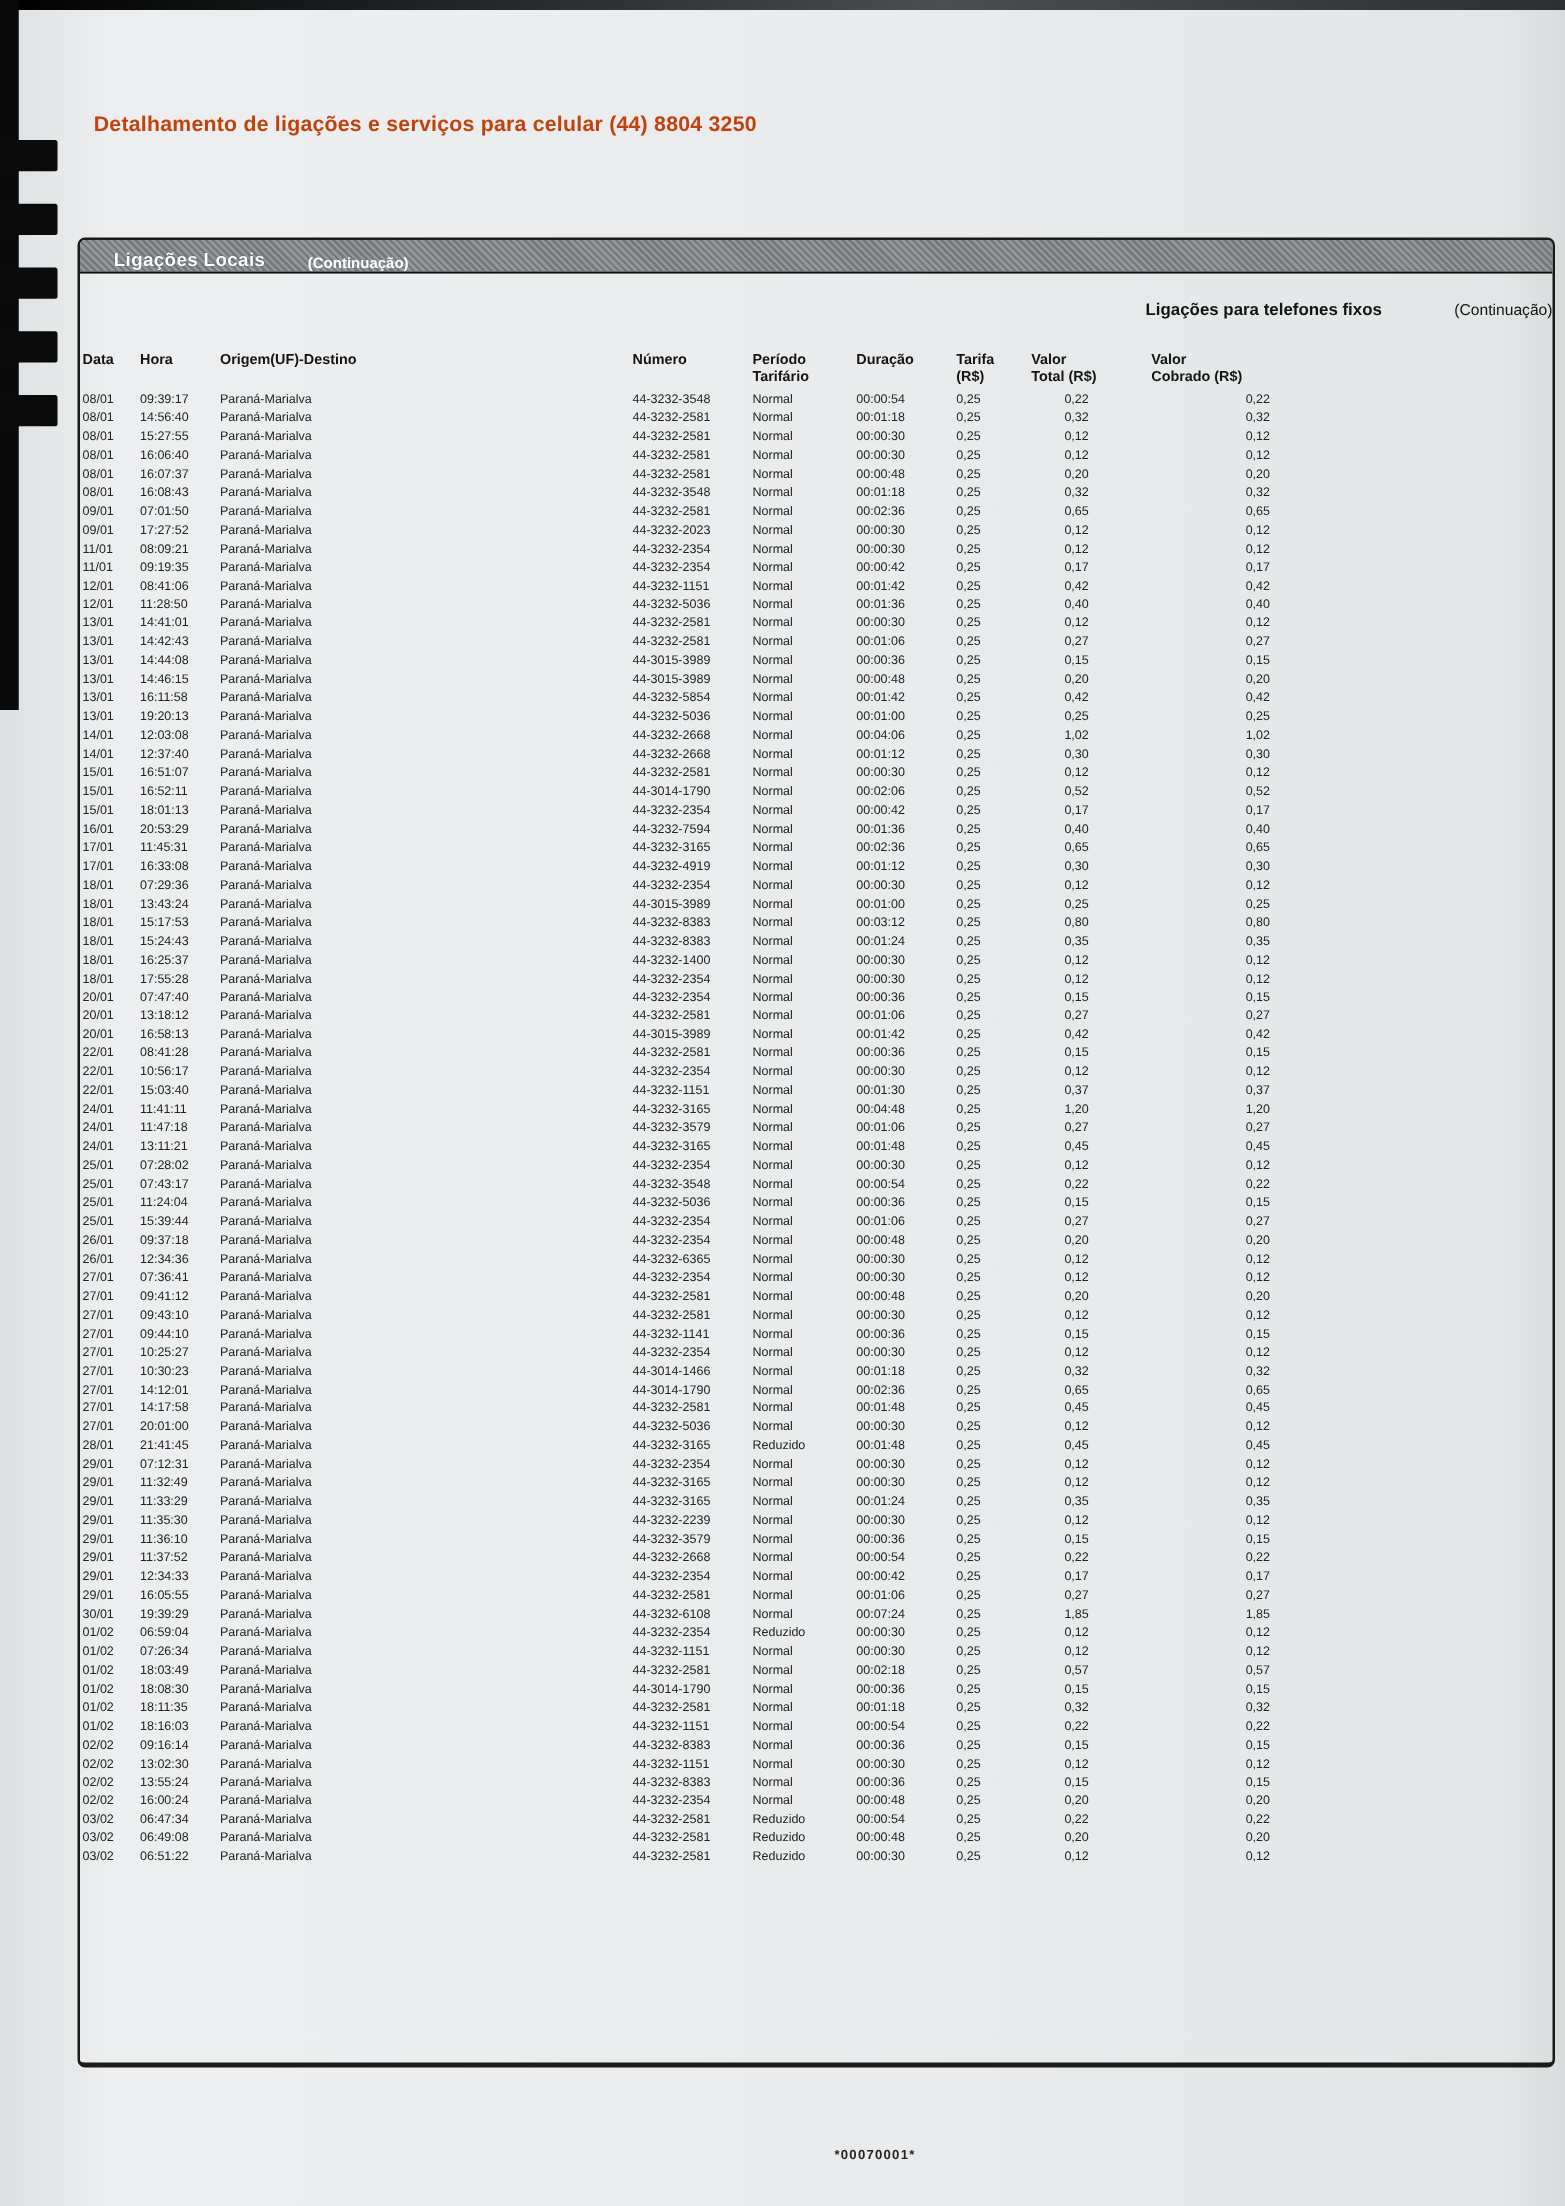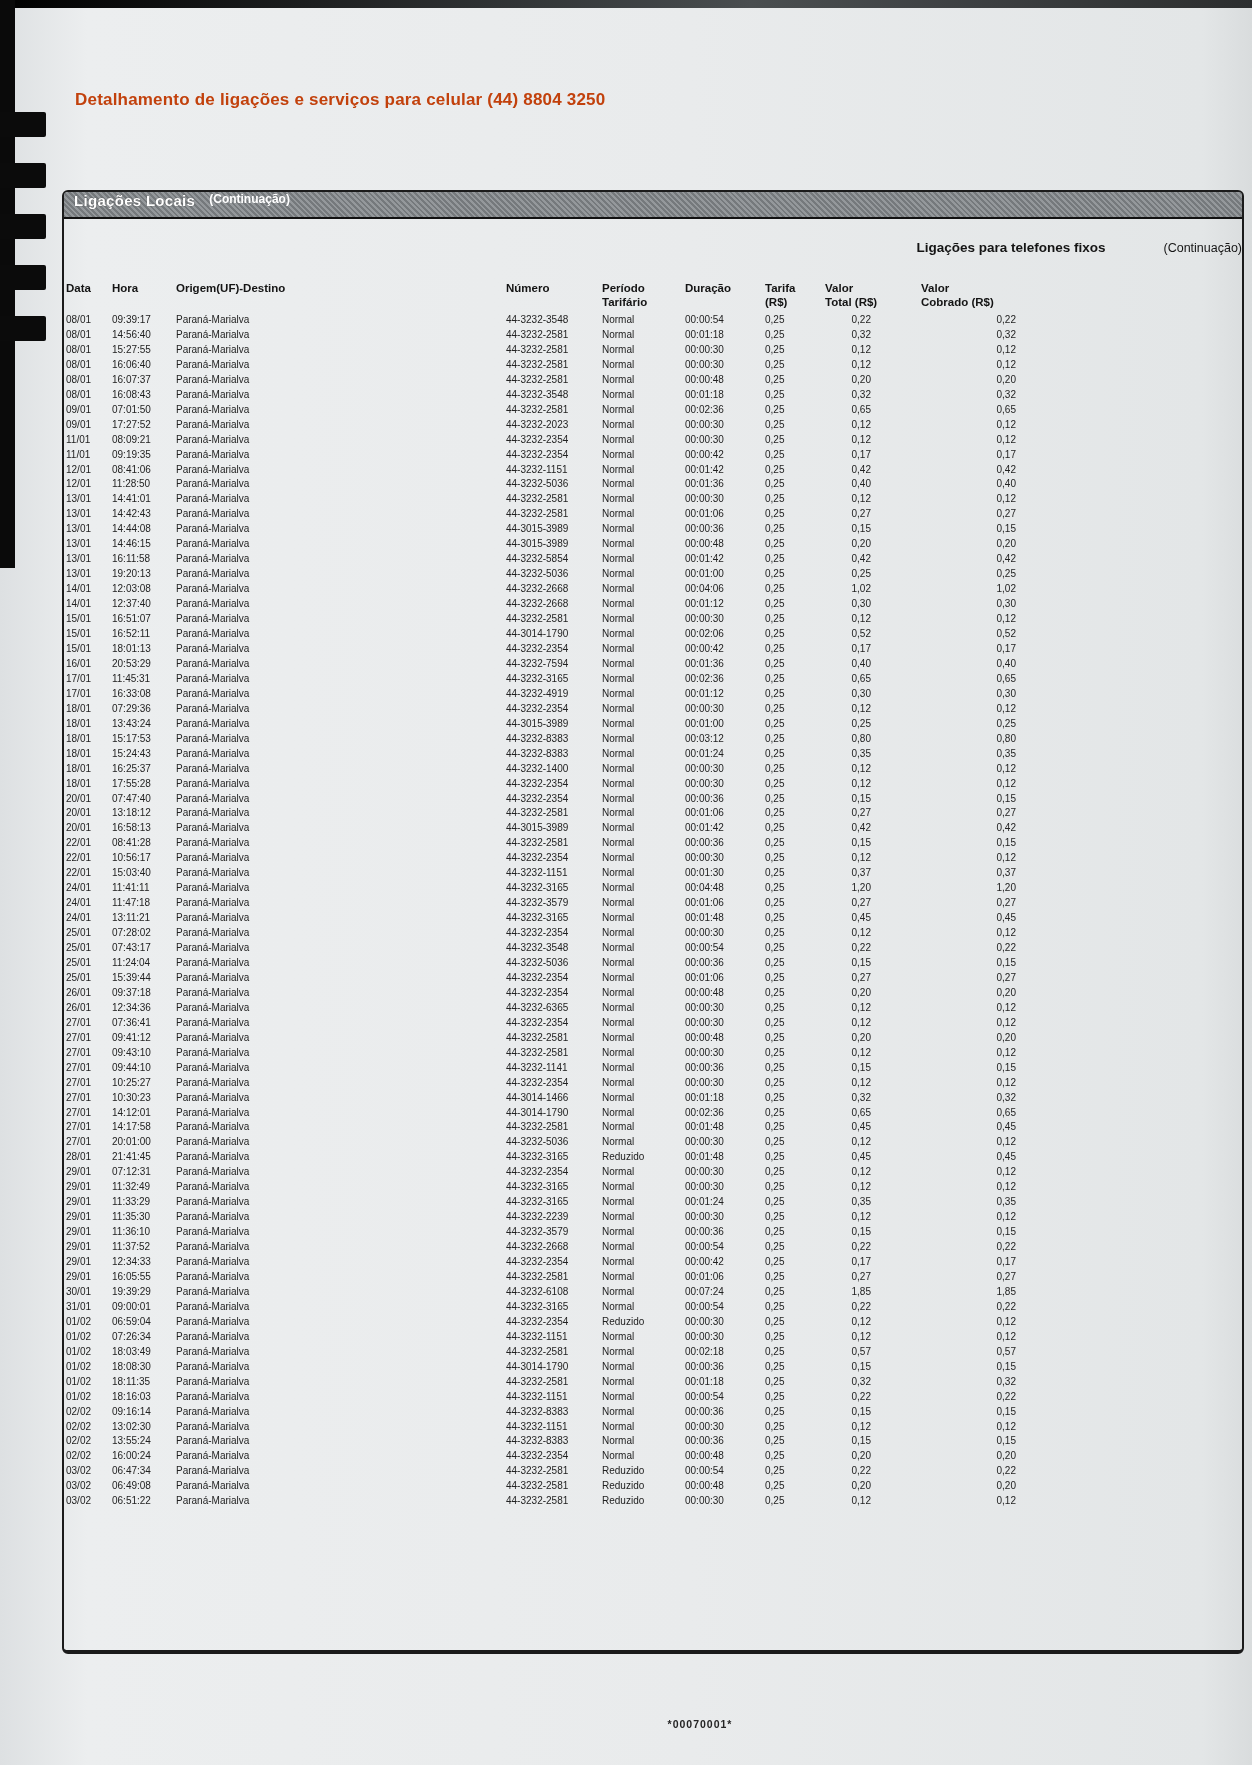--- a/index.html
+++ b/index.html
@@ -16,21 +16,21 @@
     background:linear-gradient(90deg,#000 0,#1d1f20 25%,#4a4e50 60%,#2c2e2f 100%);}
   .scan-left-bar{position:absolute;top:0;left:0;width:15px;height:568px;background:#0a0a0a;}
   .scan-tab{position:absolute;left:0;width:46px;height:25px;background:#0b0b0b;border-radius:0 2px 2px 0;}
   
   .doc-title{position:absolute;left:75px;top:90px;font-size:17px;font-weight:bold;letter-spacing:.2px;color:#c2410c;}
   
   .table-box{position:absolute;left:62px;top:190px;width:1178px;height:1458px;
     border:2px solid #1b1b1b;border-bottom-width:4px;border-radius:6px;background:transparent;}
   .section-bar{height:25px;border-bottom:2px solid #111;border-radius:4px 4px 0 0;
     background:repeating-linear-gradient(45deg,#75797c 0 2px,#94989b 2px 4px);
-    display:flex;align-items:flex-start;padding-left:10px;color:#fff;}
+    display:flex;align-items:flex-end;padding-left:27px;color:#fff;gap:20px;}
   .section-bar .bar-title{font-size:15px;font-weight:bold;letter-spacing:.3px;text-shadow:0 0 1px #333;}
   .section-bar .bar-cont{font-size:12px;font-weight:bold;margin-left:14px;}
   .subsection{margin:21px 0 0 13px;font-size:13.5px;font-weight:bold;color:#141414;text-align:right;}
   .subsection .sub-cont{font-weight:normal;font-size:12.5px;margin-left:58px;}
   
   table.calls-table{margin:14px 0 0 2px;border-collapse:collapse;table-layout:fixed;width:946px;}
   .calls-table th{font-size:11.5px;font-weight:bold;text-align:left;vertical-align:top;
     line-height:14px;padding:12px 0 0 0;height:32px;color:#141414;}
   .calls-table td{font-size:10px;line-height:14.95px;height:14.95px;padding:0;
     white-space:nowrap;overflow:hidden;color:#222;}
@@ -821,31 +821,20 @@
           <td class="col-hora">19:39:29</td>
           <td class="col-origem">Paraná-Marialva</td>
           <td class="col-numero">44-3232-6108</td>
           <td class="col-periodo">Normal</td>
           <td class="col-duracao">00:07:24</td>
           <td class="col-tarifa">0,25</td>
           <td class="col-valor-total">1,85</td>
           <td class="col-valor-cobrado">1,85</td>
         </tr>
         <tr>
-          <td class="col-data">31/01</td>
-          <td class="col-hora">09:00:01</td>
-          <td class="col-origem">Paraná-Marialva</td>
-          <td class="col-numero">44-3232-3165</td>
-          <td class="col-periodo">Normal</td>
-          <td class="col-duracao">00:00:54</td>
-          <td class="col-tarifa">0,25</td>
-          <td class="col-valor-total">0,22</td>
-          <td class="col-valor-cobrado">0,22</td>
-        </tr>
-        <tr>
           <td class="col-data">01/02</td>
           <td class="col-hora">06:59:04</td>
           <td class="col-origem">Paraná-Marialva</td>
           <td class="col-numero">44-3232-2354</td>
           <td class="col-periodo">Reduzido</td>
           <td class="col-duracao">00:00:30</td>
           <td class="col-tarifa">0,25</td>
           <td class="col-valor-total">0,12</td>
           <td class="col-valor-cobrado">0,12</td>
         </tr>

